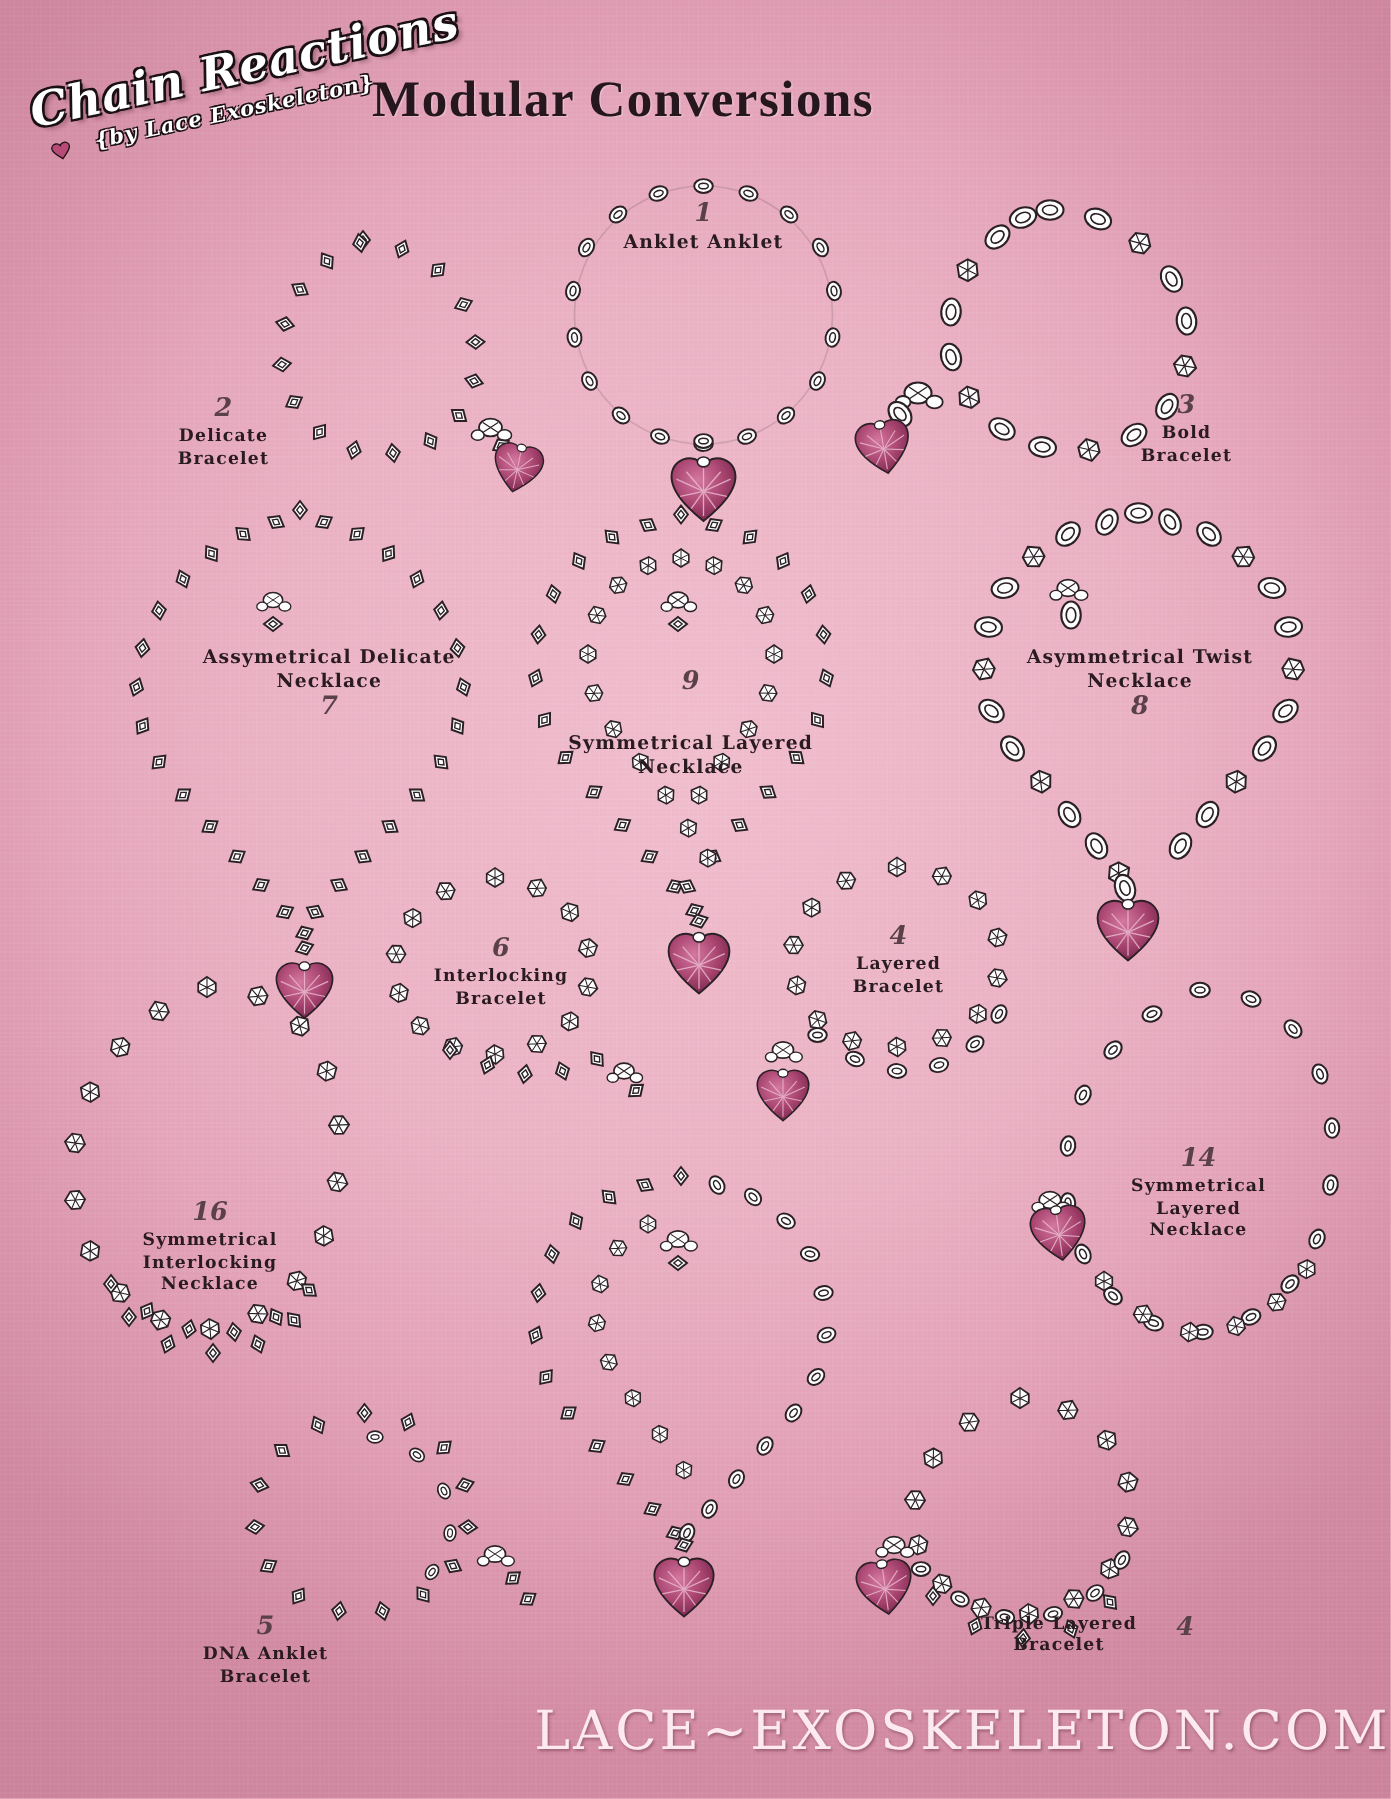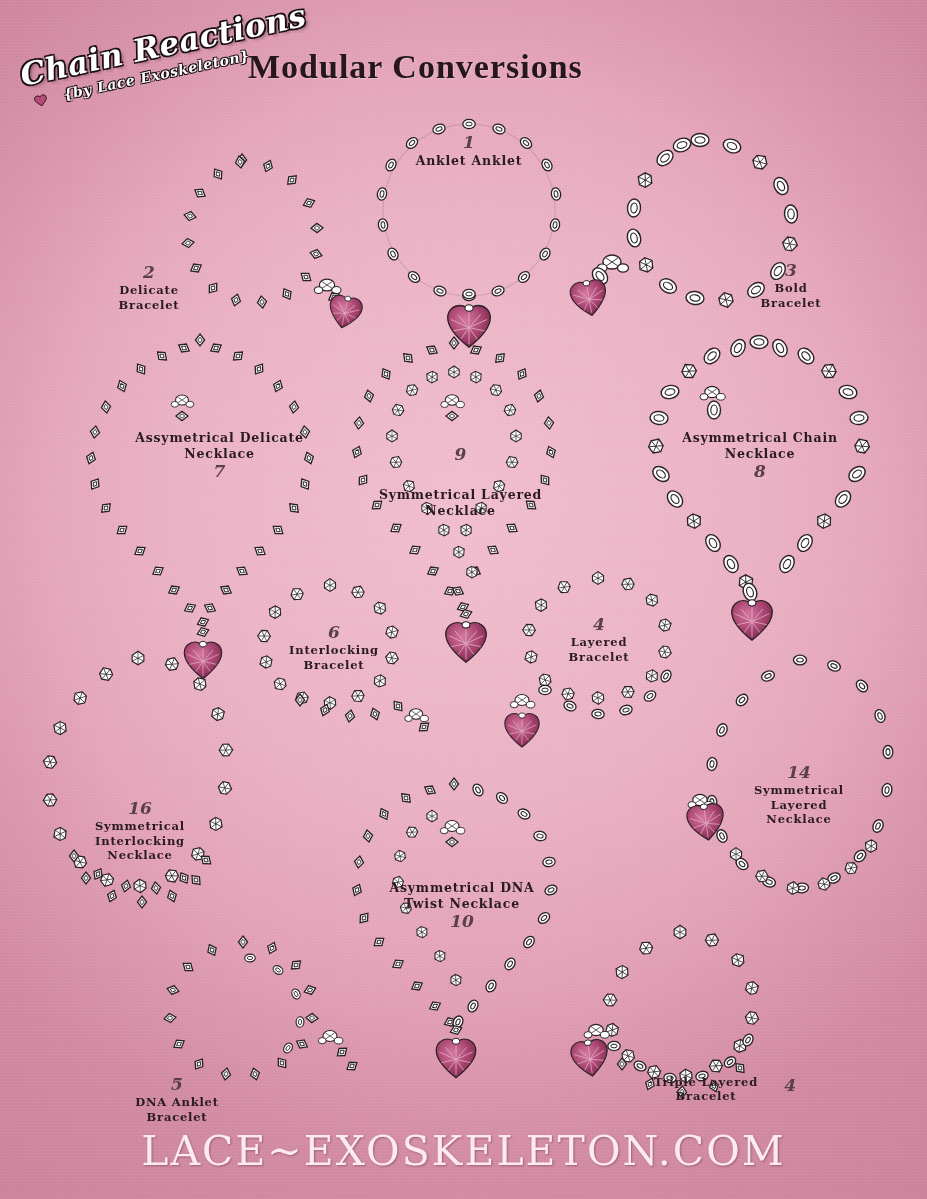--- a/index.html
+++ b/index.html
@@ -105,23 +105,23 @@
     color: #25171d;
     text-shadow: 1px 1px 0 rgba(255,255,255,0.25);
     z-index: 9;
   }
 
   #footer {
     position: absolute;
     left: 0;
     bottom: 24px;
     width: 100%;
-    text-align: center;
+    text-align: right;
     font-family: "DejaVu Serif", serif;
-    font-size: 41px;
+    font-size: 36px;
     letter-spacing: 2px;
     color: #fdeaf1;
     text-shadow: 1px 1px 2px rgba(90,40,60,0.45);
     z-index: 9;
   }
 
   
   .caption {
     position: absolute;
     text-align: center;
@@ -696,21 +696,21 @@
     <span class="num">7</span>
   </div>
 
   <div class="caption" style="left:363px; top:466px; width:195px;">
     <span class="num" style="position:relative; top:-22px;">9</span>
     <span class="lbl">Symmetrical Layered</span>
     <span class="lbl">Necklace</span>
   </div>
 
   <div class="caption" style="left:660px; top:430px; width:200px;">
-    <span class="lbl">Asymmetrical Chain</span>
+    <span class="lbl">Asymmetrical Twist</span>
     <span class="lbl">Necklace</span>
     <span class="num">8</span>
   </div>
 
   <div class="caption small" style="left:275px; top:622px; width:118px;">
     <span class="num">6</span>
     <span class="lbl">Interlocking</span>
     <span class="lbl">Bracelet</span>
   </div>
 
@@ -727,25 +727,20 @@
     <span class="lbl">Necklace</span>
   </div>
 
   <div class="caption small" style="left:735px; top:762px; width:128px;">
     <span class="num">14</span>
     <span class="lbl">Symmetrical</span>
     <span class="lbl">Layered</span>
     <span class="lbl">Necklace</span>
   </div>
 
-  <div class="caption" style="left:378px; top:880px; width:168px;">
-    <span class="lbl">Asymmetrical DNA</span>
-    <span class="lbl">Twist Necklace</span>
-    <span class="num">10</span>
-  </div>
 
   <div class="caption small" style="left:122px; top:1074px; width:110px;">
     <span class="num">5</span>
     <span class="lbl">DNA Anklet</span>
     <span class="lbl">Bracelet</span>
   </div>
 
   <div class="caption small" style="left:640px; top:1075px; width:132px;">
     <span class="num" style="position:absolute; right:-24px; top:0;">4</span>
     <span class="lbl">Triple Layered</span>

